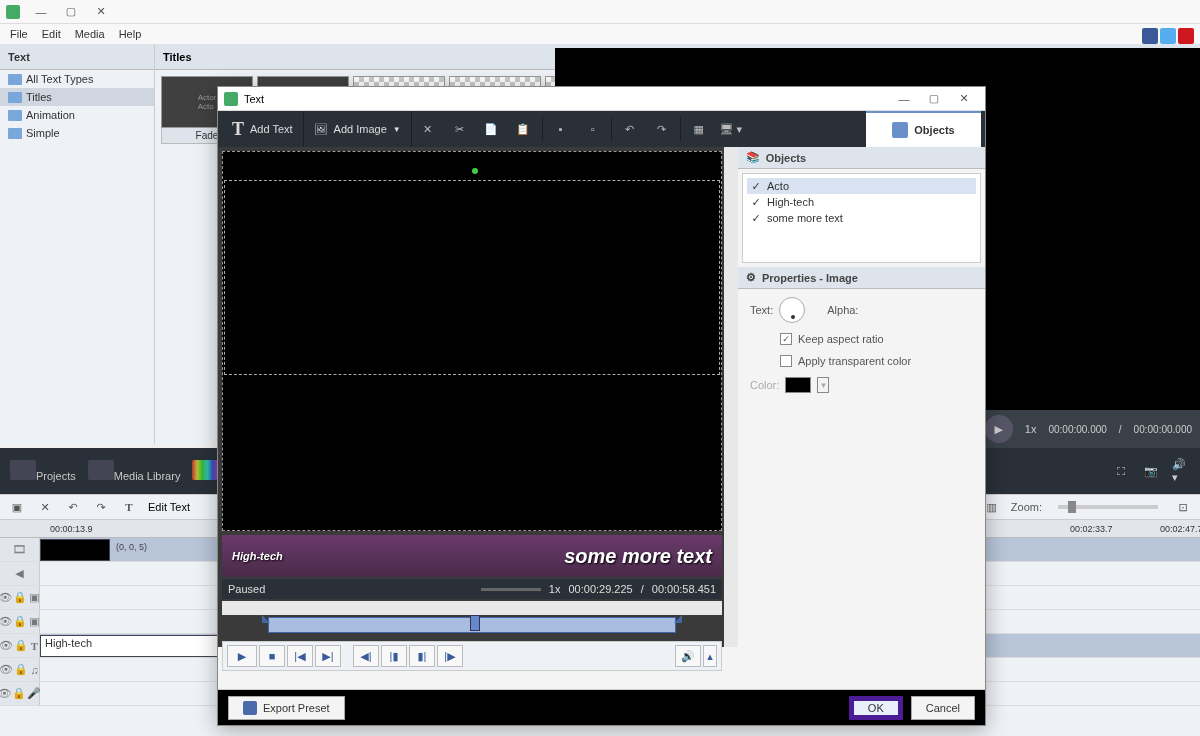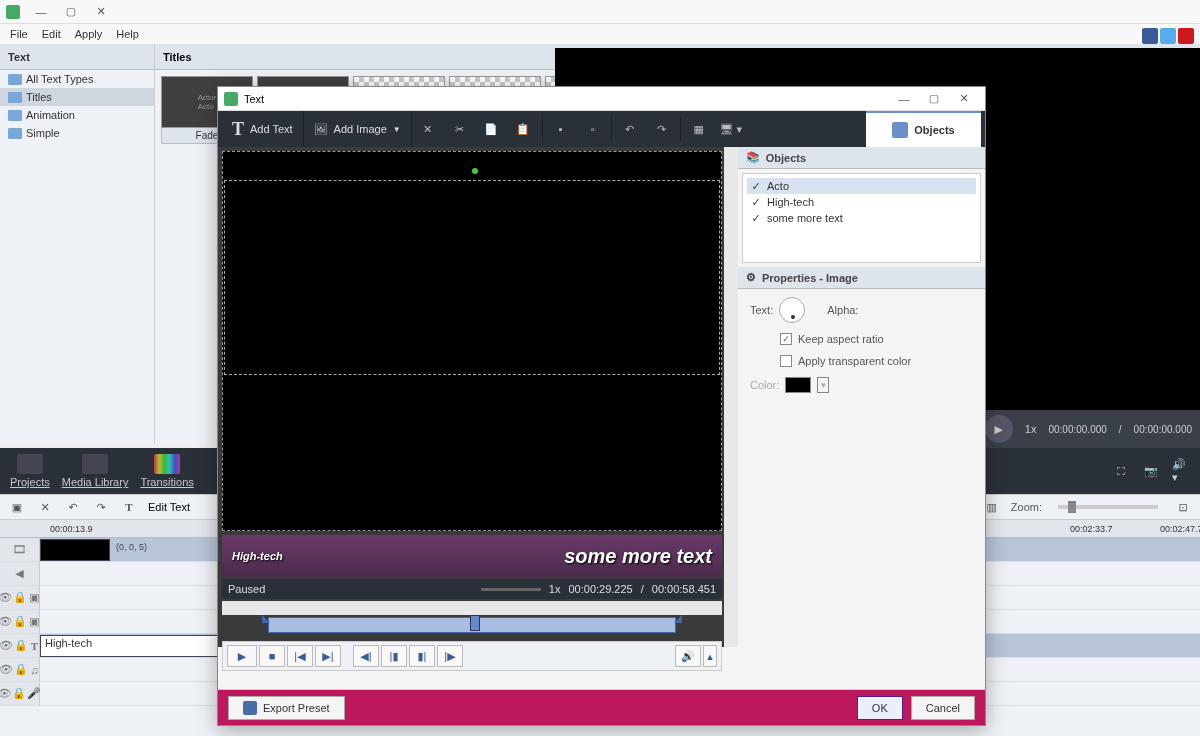--- a/index.html
+++ b/index.html
@@ -37,21 +37,21 @@
 .thumb-cell .pv.dark { background: #404040; }
 .thumb-cell .cap { text-align: center; font-size: 10px; padding: 2px 0; color: #333; background:#dde4ec; border:1px solid #bbb; border-top:none;}
 
 .preview-right { width: 645px; background: #2a3038; position: absolute; right: 0; top: 48px; height: 400px; }
 .preview-black { position:absolute; top:0; left:0; right:0; bottom:38px; background:#000;}
 .prev-ctrl { position:absolute; bottom:0; height:38px; left:0; right:0; background:#3a4048; display:flex; align-items:center; justify-content:flex-end; padding:0 8px; color:#ccc; gap:12px;}
 .play-big { width:28px; height:28px; border-radius:14px; background:#556; display:flex; align-items:center; justify-content:center;}
 .timestamp { font-size:10px; }
 
 .bottom-toolbar { position:absolute; left:0; top:448px; width:1200px; height:46px; background:#2a3038; display:flex; align-items:center; padding:0 10px; gap:12px;}
-.bt-item { display:flex; flex-direction:column; align-items:center; color:#c8c8c8; font-size:9px; cursor:pointer;text-decoration:underline;}
+.bt-item { display:flex; align-items:flex-end; color:#c8c8c8; font-size:9px; cursor:pointer;}
 .bt-ic { width:26px; height:20px; background:#445; border-radius:2px; margin-bottom:2px;}
 .bt-ic.trans { background: linear-gradient(90deg,#b33,#bb3,#3b3,#3bb,#35b,#b3b);}
 
 .edit-toolbar { position:absolute; left:0; top:494px; width:1200px; height:26px; background:#eef1f5; border-top:1px solid #ccc; border-bottom:1px solid #ccc; display:flex; align-items:center; padding:0 8px; gap:10px;}
 .tb-ic { width:18px; height:18px; display:flex; align-items:center; justify-content:center; color:#555; cursor:pointer;}
 .et-spacer { flex:1; }
 .zoom-lbl { color:#555; }
 .zoom-slider { width:100px; height:4px; background:#ccc; position:relative; margin:0 6px;}
 .zoom-slider .t{position:absolute;width:8px;height:12px;background:#888;top:-4px;left:10%;}
 
@@ -119,44 +119,44 @@
 .prop-row{display:flex;align-items:center;gap:6px;margin-bottom:10px;color:#555;}
 .angle-dial{width:26px;height:26px;border-radius:13px;border:1px solid #aaa;background:#fff;position:relative;}
 .angle-dial .dot{position:absolute;width:4px;height:4px;background:#333;border-radius:2px;left:11px;bottom:3px;}
 .alpha-slider{width:90px;height:4px;background:#ccc;position:relative;margin:0 6px;}
 .alpha-slider .t{position:absolute;right:0;top:-5px;width:8px;height:14px;background:#888;}
 .alpha-val{width:36px;height:20px;border:1px solid #aaa;padding:2px 4px;background:#fff;text-align:right;}
 .cb{width:12px;height:12px;border:1px solid #888;background:#fff;display:flex;align-items:center;justify-content:center;font-size:9px;}
 .color-sw{width:26px;height:16px;background:#000;border:1px solid #888;}
 .dd-arr{width:12px;height:16px;border:1px solid #888;display:flex;align-items:center;justify-content:center;font-size:8px;}
 
-.dlg-footer{position:absolute;bottom:0;left:0;right:0;height:36px;border-top:1px solid #ccc;background:#be185d;display:flex;align-items:center;padding:0 10px;gap:8px;}
+.dlg-footer{position:absolute;bottom:0;left:0;right:0;height:36px;border-top:1px solid #ccc;background:#000000;display:flex;align-items:center;padding:0 10px;gap:8px;}
 .btn{height:24px;padding:0 14px;background:#f4f4f4;border:1px solid #aaa;display:flex;align-items:center;cursor:pointer;color:#333;gap:6px;}
-.btn.primary{border:1px solid #4c1d95;background:#eaf0fb;}
+.btn.primary{border:5px solid #4c1d95;background:#eaf0fb;}
 .dlg-footer .sp{flex:1;}
 .exp-ic{width:14px;height:14px;background:#4a6baa;border-radius:2px;}
 </style>
 </head>
 <body>
 
 <div class="main-window">
 
   <div class="titlebar">
     <div class="logo"></div>
     <div class="winctrl">
       <span>—</span>
       <span>▢</span>
       <span>✕</span>
     </div>
   </div>
 
   <div class="menubar">
     <span>File</span>
     <span>Edit</span>
-    <span>Apply</span>
+    <span>Media</span>
     <span>Help</span>
   </div>
   <div class="social">
     <div class="ic fb"></div>
     <div class="ic tw"></div>
     <div class="ic yt"></div>
   </div>
 
   <div class="workspace">
     <div class="side-left">

